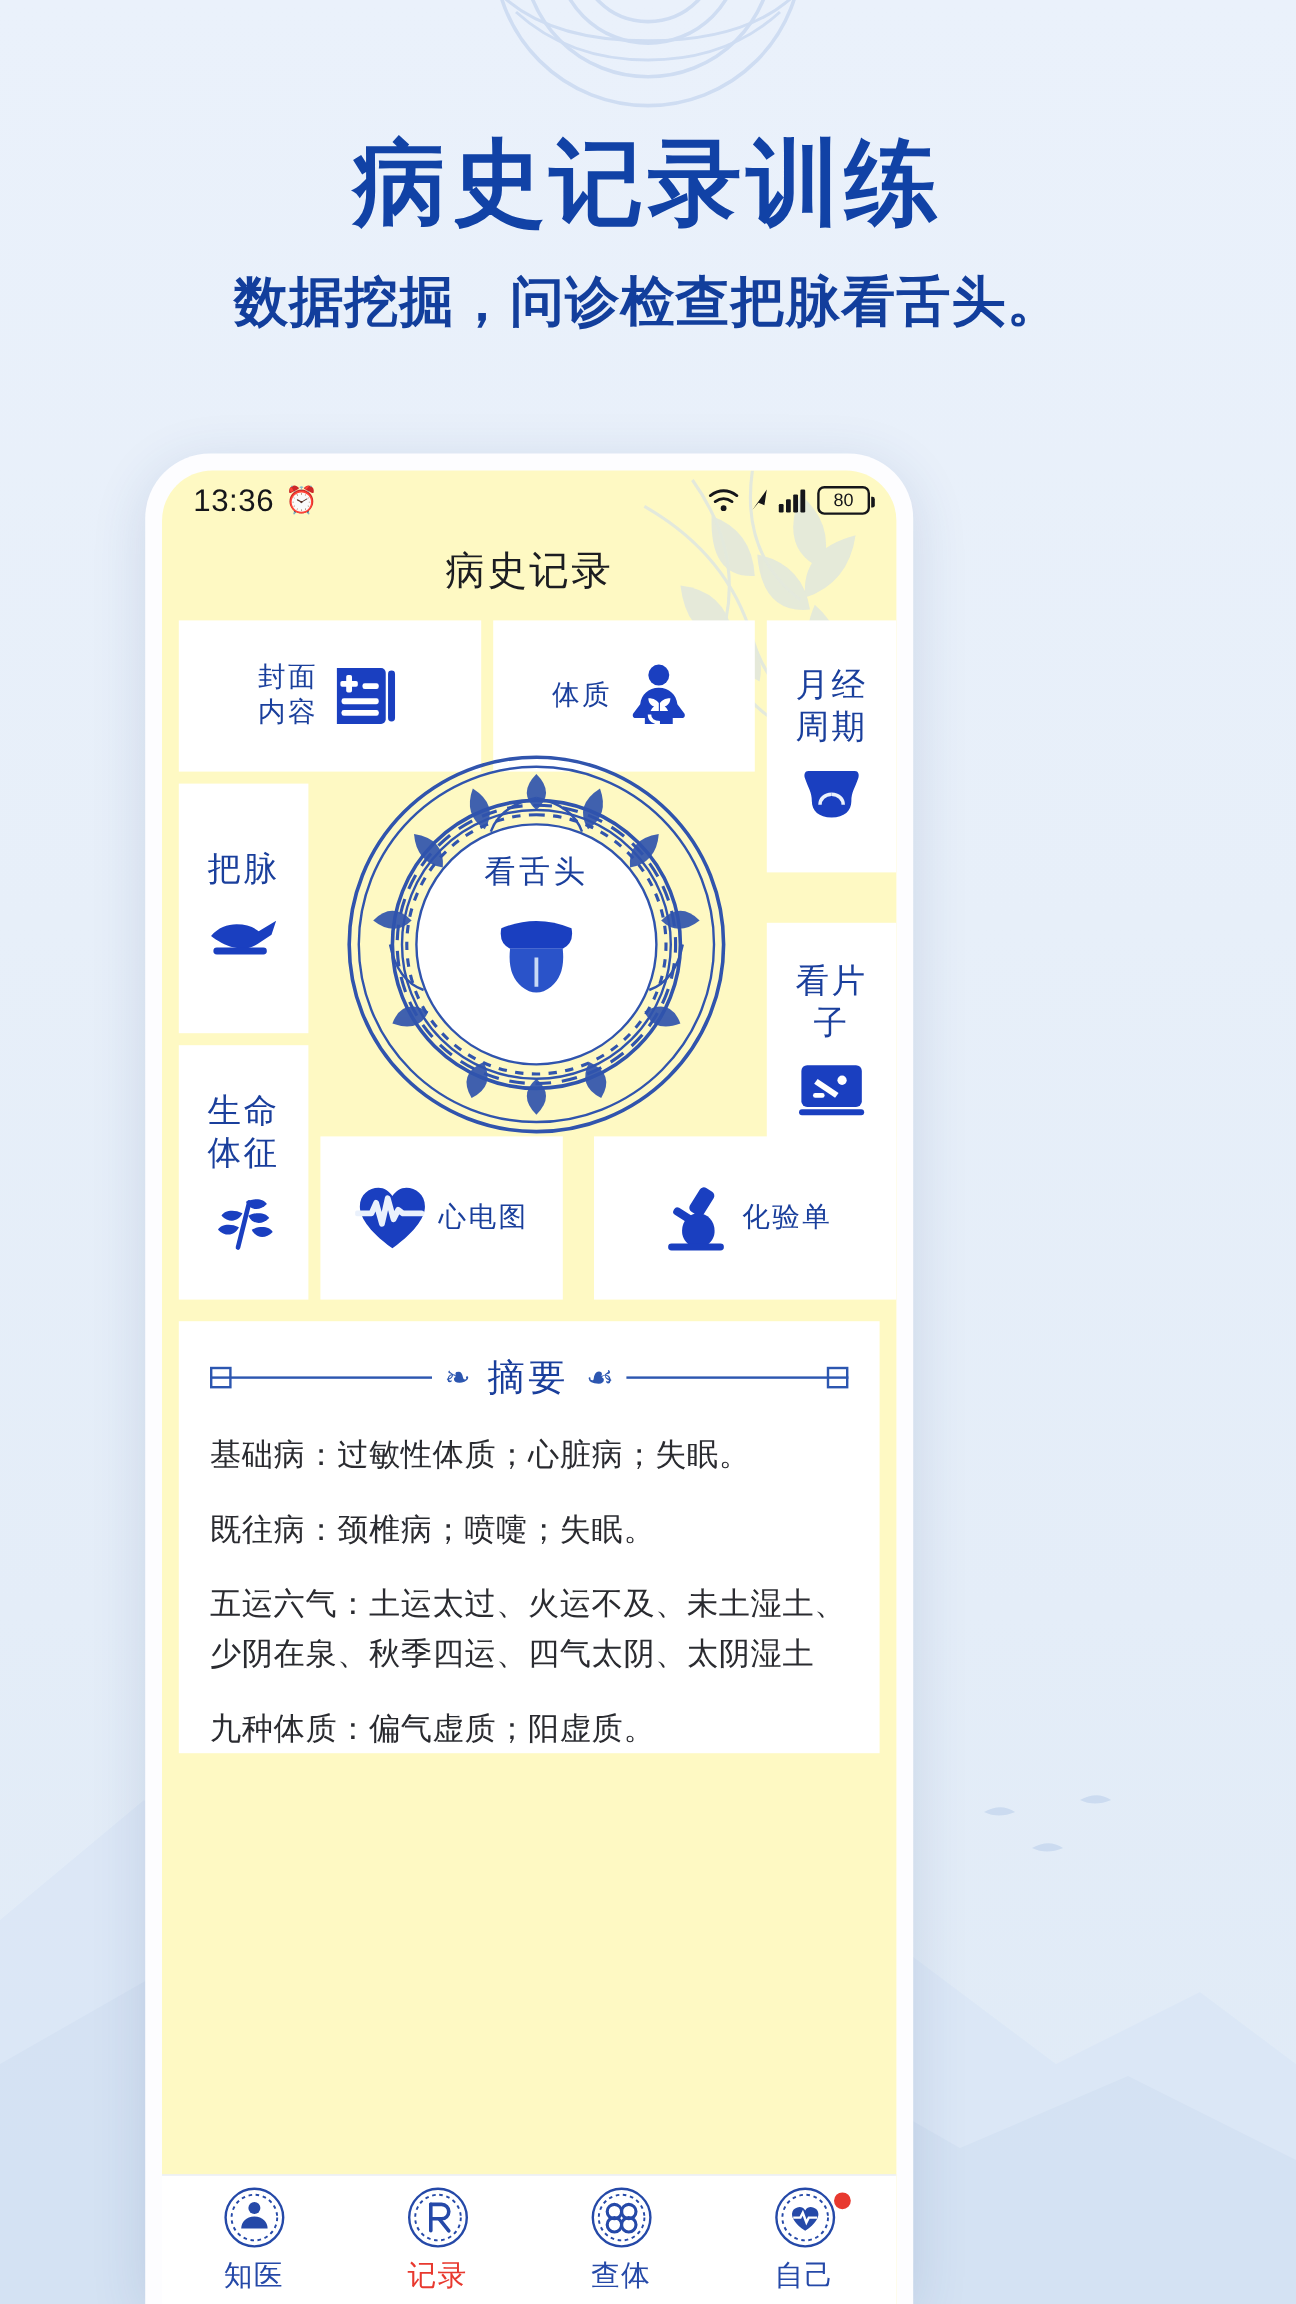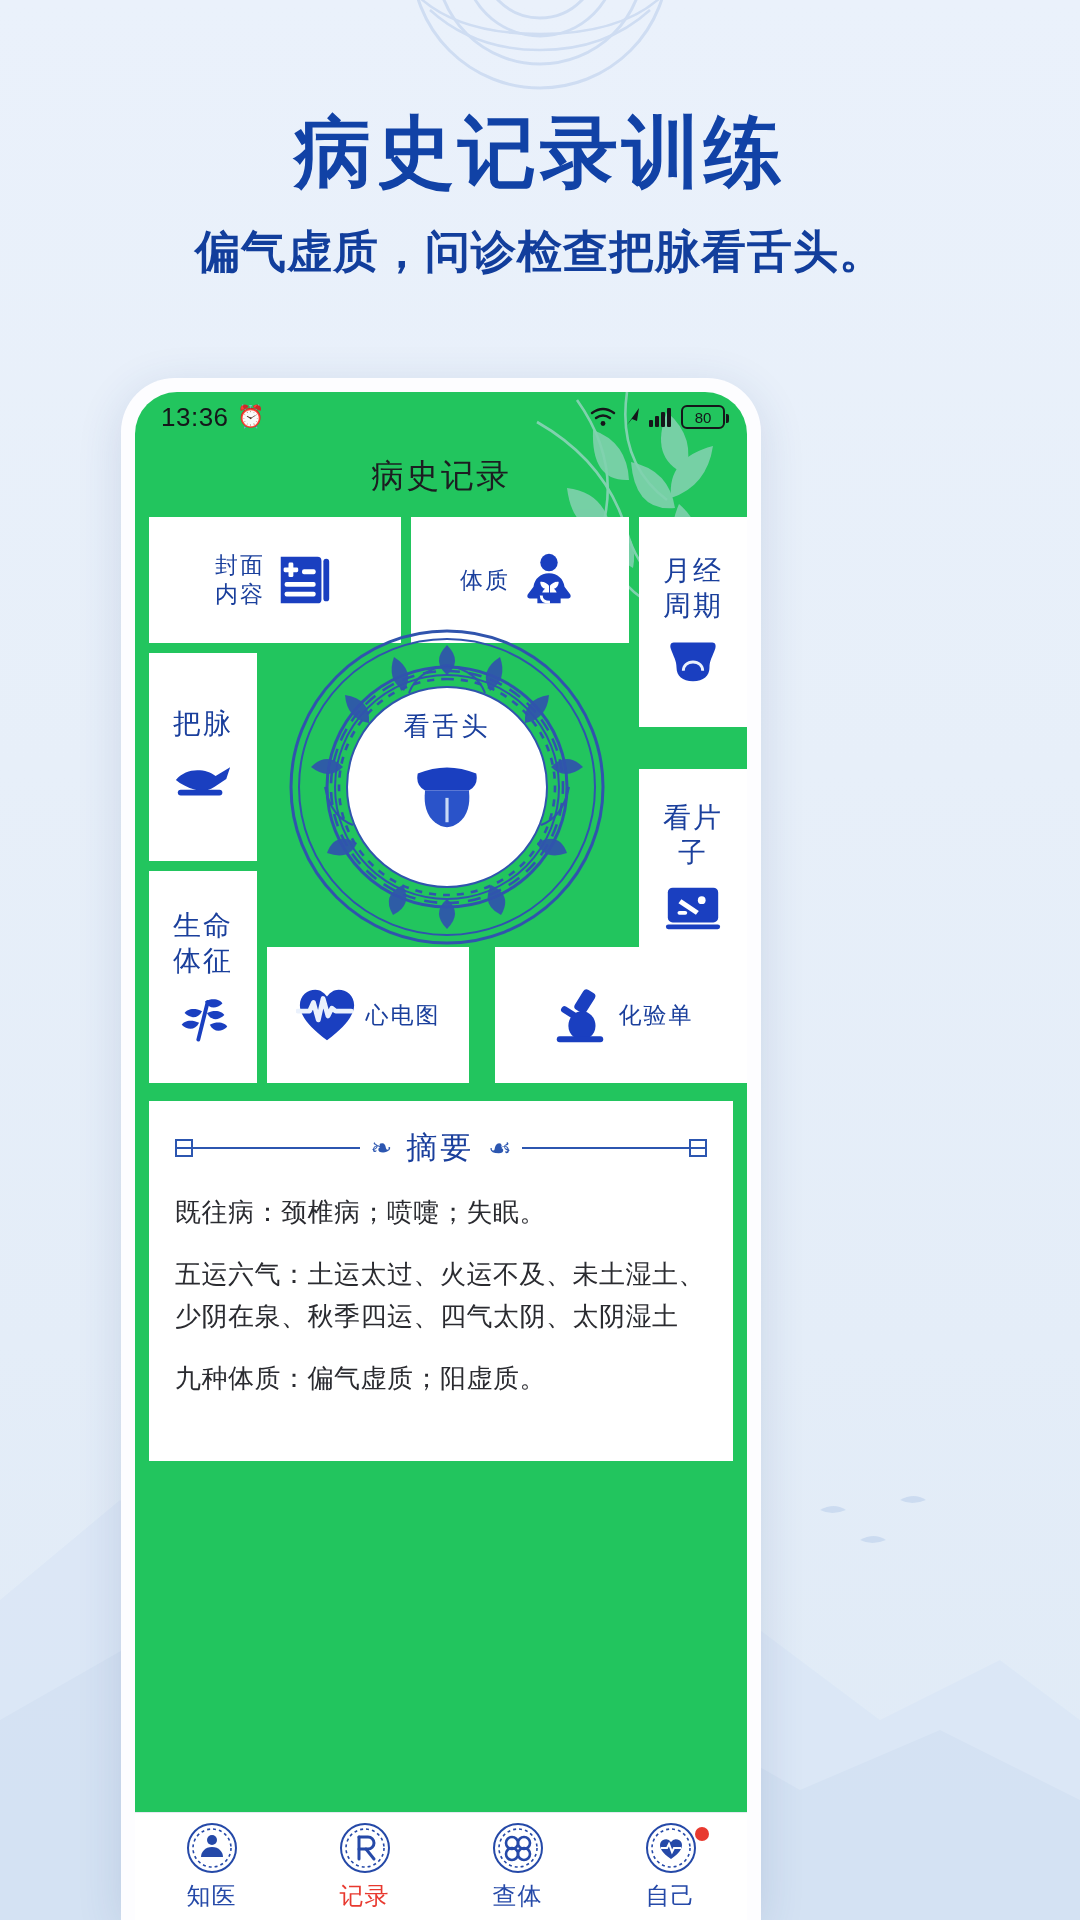--- a/index.html
+++ b/index.html
@@ -38,21 +38,21 @@
   }
 
   
   .phone{
     position:absolute; left:121px; top:378px; width:640px; height:1542px;
     background:#fdfdff; border-radius:54px 54px 0 0; z-index:6;
     box-shadow:0 10px 46px rgba(40,70,130,.14);
     padding:14px 14px 0 14px;
   }
   .screen{
-    width:100%; height:100%; background:#22c55e; border-radius:42px 42px 0 0;
+    width:100%; height:100%; background:#fef9c3; border-radius:42px 42px 0 0;
     overflow:hidden; position:relative;
   }
   .screen-floral{
     position:absolute; top:0; right:0; width:330px; height:330px; opacity:.55; z-index:1;
   }
 
   
   .statusbar{
     position:relative; z-index:4; height:46px; display:flex; align-items:center;
     justify-content:space-between; padding:4px 22px 0 26px;
@@ -178,21 +178,21 @@
     <path d="M370 74 q-30 12-26 46 q32-10 26-46z"></path>
   </g>
   <g stroke="#b9cdec" stroke-width="2.5" fill="none">
     <path d="M132 140 q40 44 128 44 q88 0 128-44"></path>
     <path d="M150 160 q44 40 110 40 q66 0 110-40"></path>
   </g>
 </svg>
 
 <div class="hero">
   <div class="hero-title">病史记录训练</div>
-  <div class="hero-sub">偏气虚质，问诊检查把脉看舌头。</div>
+  <div class="hero-sub">数据挖掘，问诊检查把脉看舌头。</div>
 </div>
 
 <svg class="mtn" viewBox="0 0 1080 620" preserveAspectRatio="none">
   <path d="M0 300 L120 200 L230 300 L320 250 L430 360 L520 300 L640 400 L760 330 L880 420 L1000 360 L1080 420 L1080 620 L0 620Z" fill="#dbe7f6"></path>
   <path d="M0 420 L140 340 L260 430 L380 370 L520 470 L660 410 L800 490 L940 430 L1080 500 L1080 620 L0 620Z" fill="#d3e1f3"></path>
   <g fill="#c8d9ef">
     <path d="M820 210 q14-8 26 0 q-14 6-26 0z"></path>
     <path d="M860 240 q14-8 26 0 q-14 6-26 0z"></path>
     <path d="M900 200 q14-8 26 0 q-14 6-26 0z"></path>
   </g>
@@ -434,20 +434,21 @@
     </div>
 
     <div class="summary">
       <div class="sum-head">
         <div class="sum-rule l"></div>
         <span class="curl">❧</span>
         <span class="sum-title">摘要</span>
         <span class="curl">☙</span>
         <div class="sum-rule r"></div>
       </div>
+      <div class="sum-line">基础病：过敏性体质；心脏病；失眠。</div>
       <div class="sum-line">既往病：颈椎病；喷嚏；失眠。</div>
       <div class="sum-line">五运六气：土运太过、火运不及、未土湿土、少阴在泉、秋季四运、四气太阴、太阴湿土</div>
       <div class="sum-line">九种体质：偏气虚质；阳虚质。</div>
 
     </div>
 
     <div class="tabbar">
 
       <div class="tab">
         <span class="tico">

